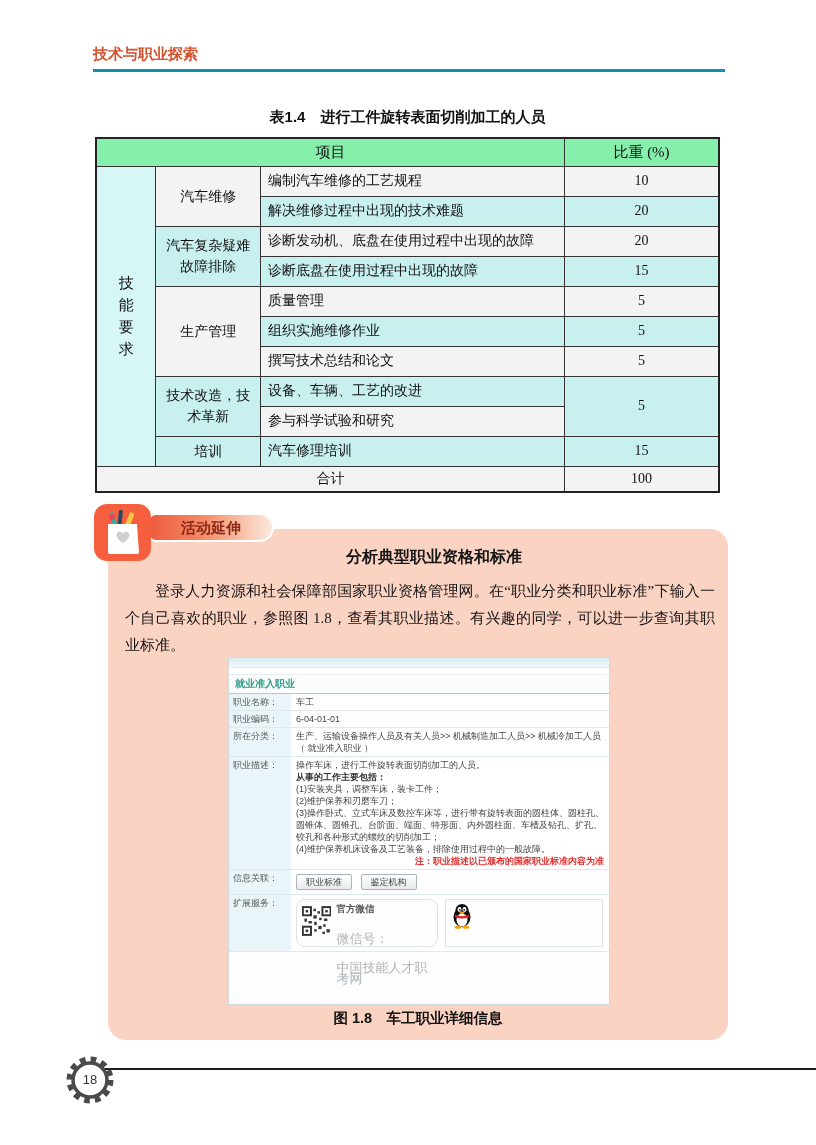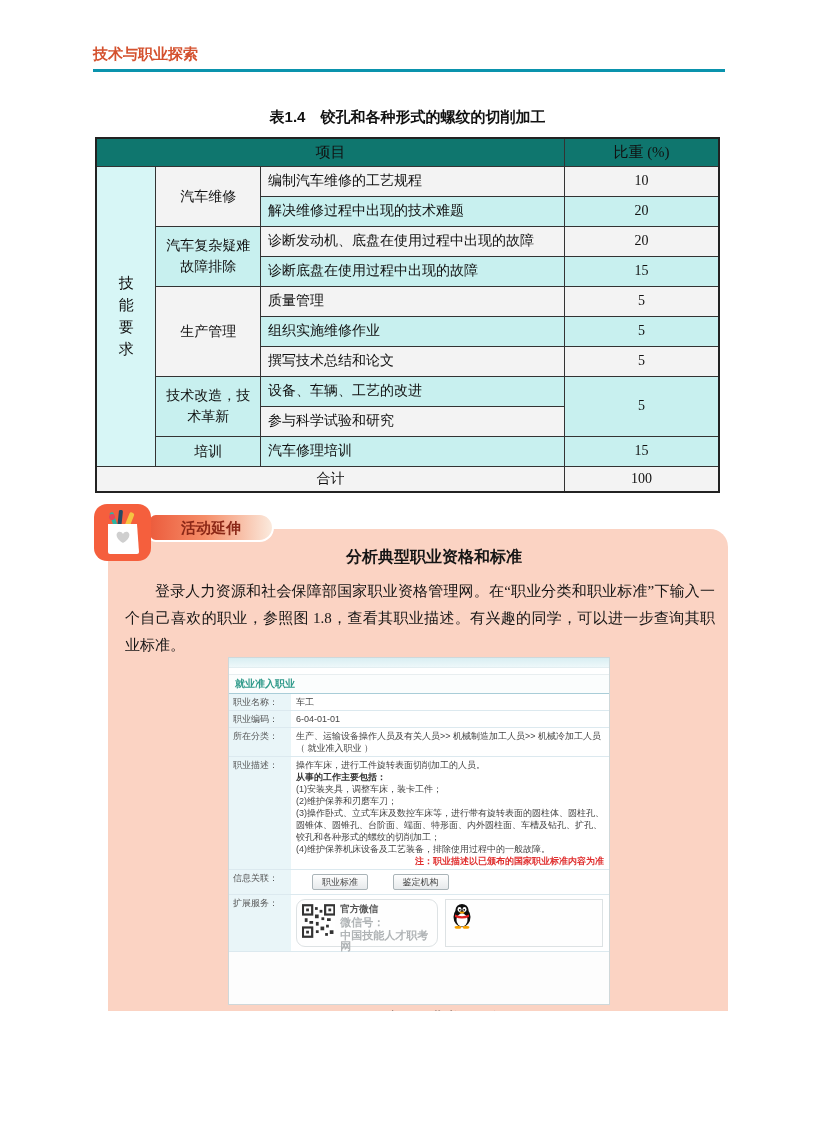--- a/index.html
+++ b/index.html
@@ -1,31 +1,31 @@
 <!DOCTYPE html>
 <html><head>
 <meta charset="utf-8">
 <style>
   * { margin:0; padding:0; box-sizing:border-box; }
   html,body { background:#ffffff; }
-  .page { position:relative; width:816px; height:1011px; background:#fff; overflow:hidden;
+  .page { position:relative; width:816px; height:1145px; background:#fff; overflow:hidden;
           font-family:"Liberation Sans", sans-serif;padding-left:24px; }
 
   
   .runhead { position:absolute; left:93px; top:45px; font-size:15px; font-weight:bold; color:#d4512e; }
   .runrule { position:absolute; left:93px; top:69px; width:632px; height:3px; background:#0a93ad; }
 
   
   .tbl-title { position:absolute; left:95px; top:108px; width:625px; text-align:center;
                font-size:15px; font-weight:bold; color:#111; font-family:"Liberation Sans",sans-serif; }
   table.skill { position:absolute; left:95px; top:137px; width:625px; border-collapse:collapse;
                 font-family:"Liberation Serif", serif; font-size:14px; color:#111;
                 border:2px solid #222; }
   table.skill th, table.skill td { border:1px solid #333; }
-  table.skill th { height:28px; background:#0f766e; font-weight:normal; font-size:15px; }
+  table.skill th { height:28px; background:#86efac; font-weight:normal; font-size:15px; }
   td.side { width:60px; background:#d7f6f6; text-align:center; vertical-align:middle; }
   td.side .vert { display:inline-block; width:16px; word-break:break-all; line-height:22px; font-size:15px; }
   td.cat  { width:105px; text-align:center; vertical-align:middle; padding:0 7px; line-height:21px; }
   td.det  { width:305px; text-align:left; padding:0 7px; height:30px;margin-left:20px; }
   td.num  { width:155px; text-align:center; }
   td.total{ text-align:center; height:26px; }
   .bg-w { background:#f3f3f3; } .bg-c { background:#c8f0ef; }
 
   
   .act-icon { position:absolute; left:94px; top:504px; width:57px; height:57px; background:#f55f3d;
@@ -48,48 +48,48 @@
           font-size:9px; line-height:12px; color:#444; }
   .shot-topbar { height:10px; background:linear-gradient(#d8eef2,#eef8fa); border-bottom:1px solid #e2eef1; }
   .shot-white { height:7px; background:#fff; border-bottom:1px solid #e8eef0; }
   .shot-header { padding:3px 6px; font-weight:bold; color:#2f9a8a; font-size:10px;
                  border-bottom:1px solid #a9cdd8; background:#fbfdfd; }
   .srow { display:flex; border-bottom:1px solid #dce9ef; }
   .srow .lab { flex:0 0 62px; background:#e9f5f8; padding:2px 4px; color:#555; }
   .srow .val { flex:1; background:#fff; padding:2px 5px; }
   .srow .val .bold { font-weight:bold; color:#333; }
   .srow .val .note { color:#e03030; text-align:right; font-weight:bold; }
-  .sbtn { display:inline-block; padding:1px 9px; margin:2px 6px 2px 16px; font-size:9px;
+  .sbtn { display:inline-block; padding:1px 9px; margin:2px 6px 2px 0; font-size:9px;
           border:1px solid #aab4b8; border-radius:2px; color:#444;
           background:linear-gradient(#fefefe,#e7eaec); }
   .svc { display:flex; gap:7px; padding:2px 0; }
   .svc-box { border:1px solid #dde2e4; background:#fefefe; padding:3px 5px; display:flex; gap:5px; height:48px; }
   .svc-box.wechat { width:142px;border-radius:9px; } .svc-box.qq { width:158px; }
   .svc-txt .t1 { font-weight:bold; color:#555; font-size:9.5px; }
   .svc-txt .t1.link { color:#44617d; text-decoration:underline; cursor:pointer; }
-  .svc-txt .t2, .svc-txt .t3 { color:#b0b4b6; font-size:11px; line-height:11px; margin-top:2px;font-weight:bold; }
+  .svc-txt .t2, .svc-txt .t3 { color:#b0b4b6; font-size:13px; line-height:11px; margin-top:18px; }
 
   .fig-caption { position:absolute; left:108px; top:1009px; width:620px; z-index:2; text-align:center;
                  font-size:14.5px; font-weight:bold; color:#111; }
 
   
   .foot-line { position:absolute; left:100px; top:1068px; width:716px; height:2px; background:#1c1c1c; z-index:1; }
   .gear-wrap { position:absolute; left:64px; top:1054px; width:52px; height:52px; z-index:2; }
   .gear-num { position:absolute; left:64px; top:1054px; width:52px; height:52px; z-index:3;
               text-align:center; line-height:52px; font-size:13px; color:#333; }
 </style>
 </head>
 <body>
 
 <div class="page">
 
   <div class="runhead">技术与职业探索</div>
   <div class="runrule"></div>
 
-  <div class="tbl-title">表1.4　铰孔和各种形式的螺纹的切削加工</div>
+  <div class="tbl-title">表1.4　进行工件旋转表面切削加工的人员</div>
 
   <table class="skill">
     <thead>
       <tr>
         <th colspan="3">项目</th>
         <th>比重 (%)</th>
       </tr>
     </thead>
     <tbody>
       <tr>

